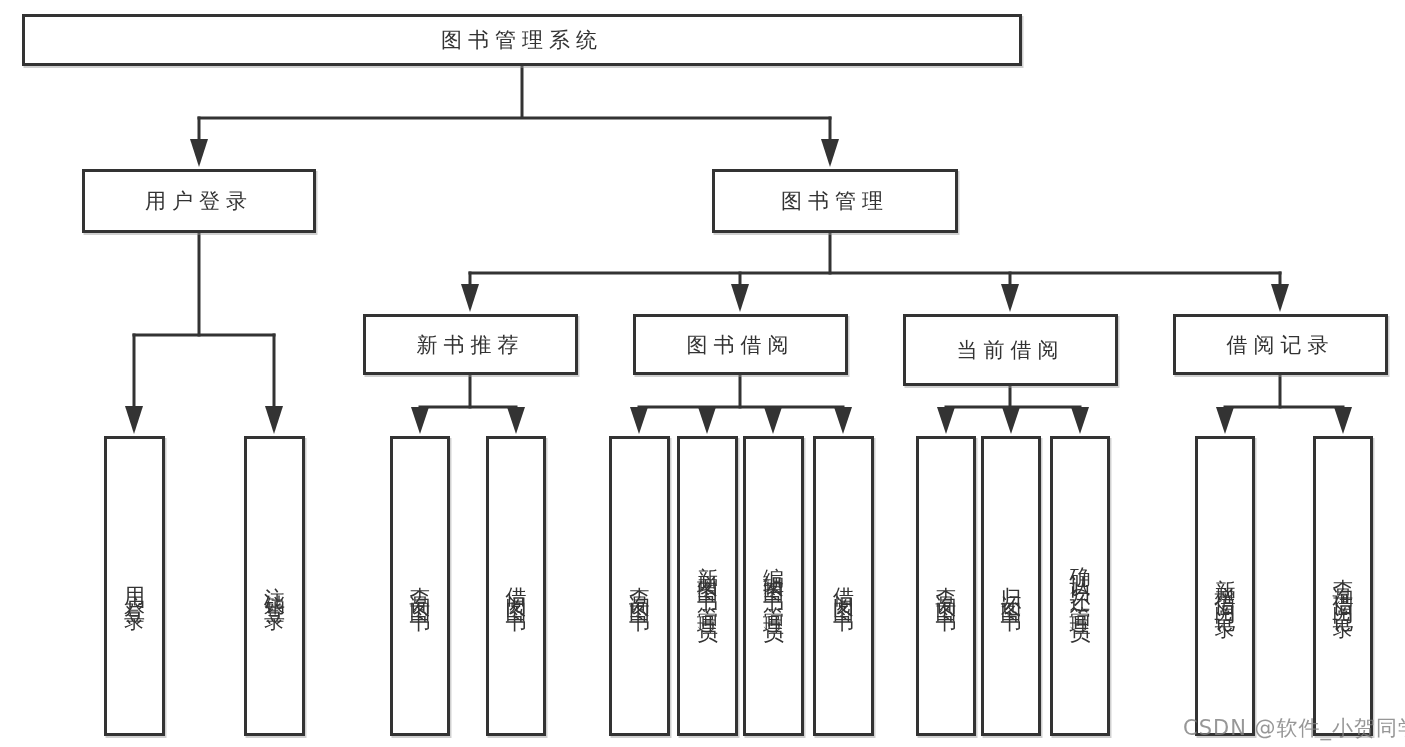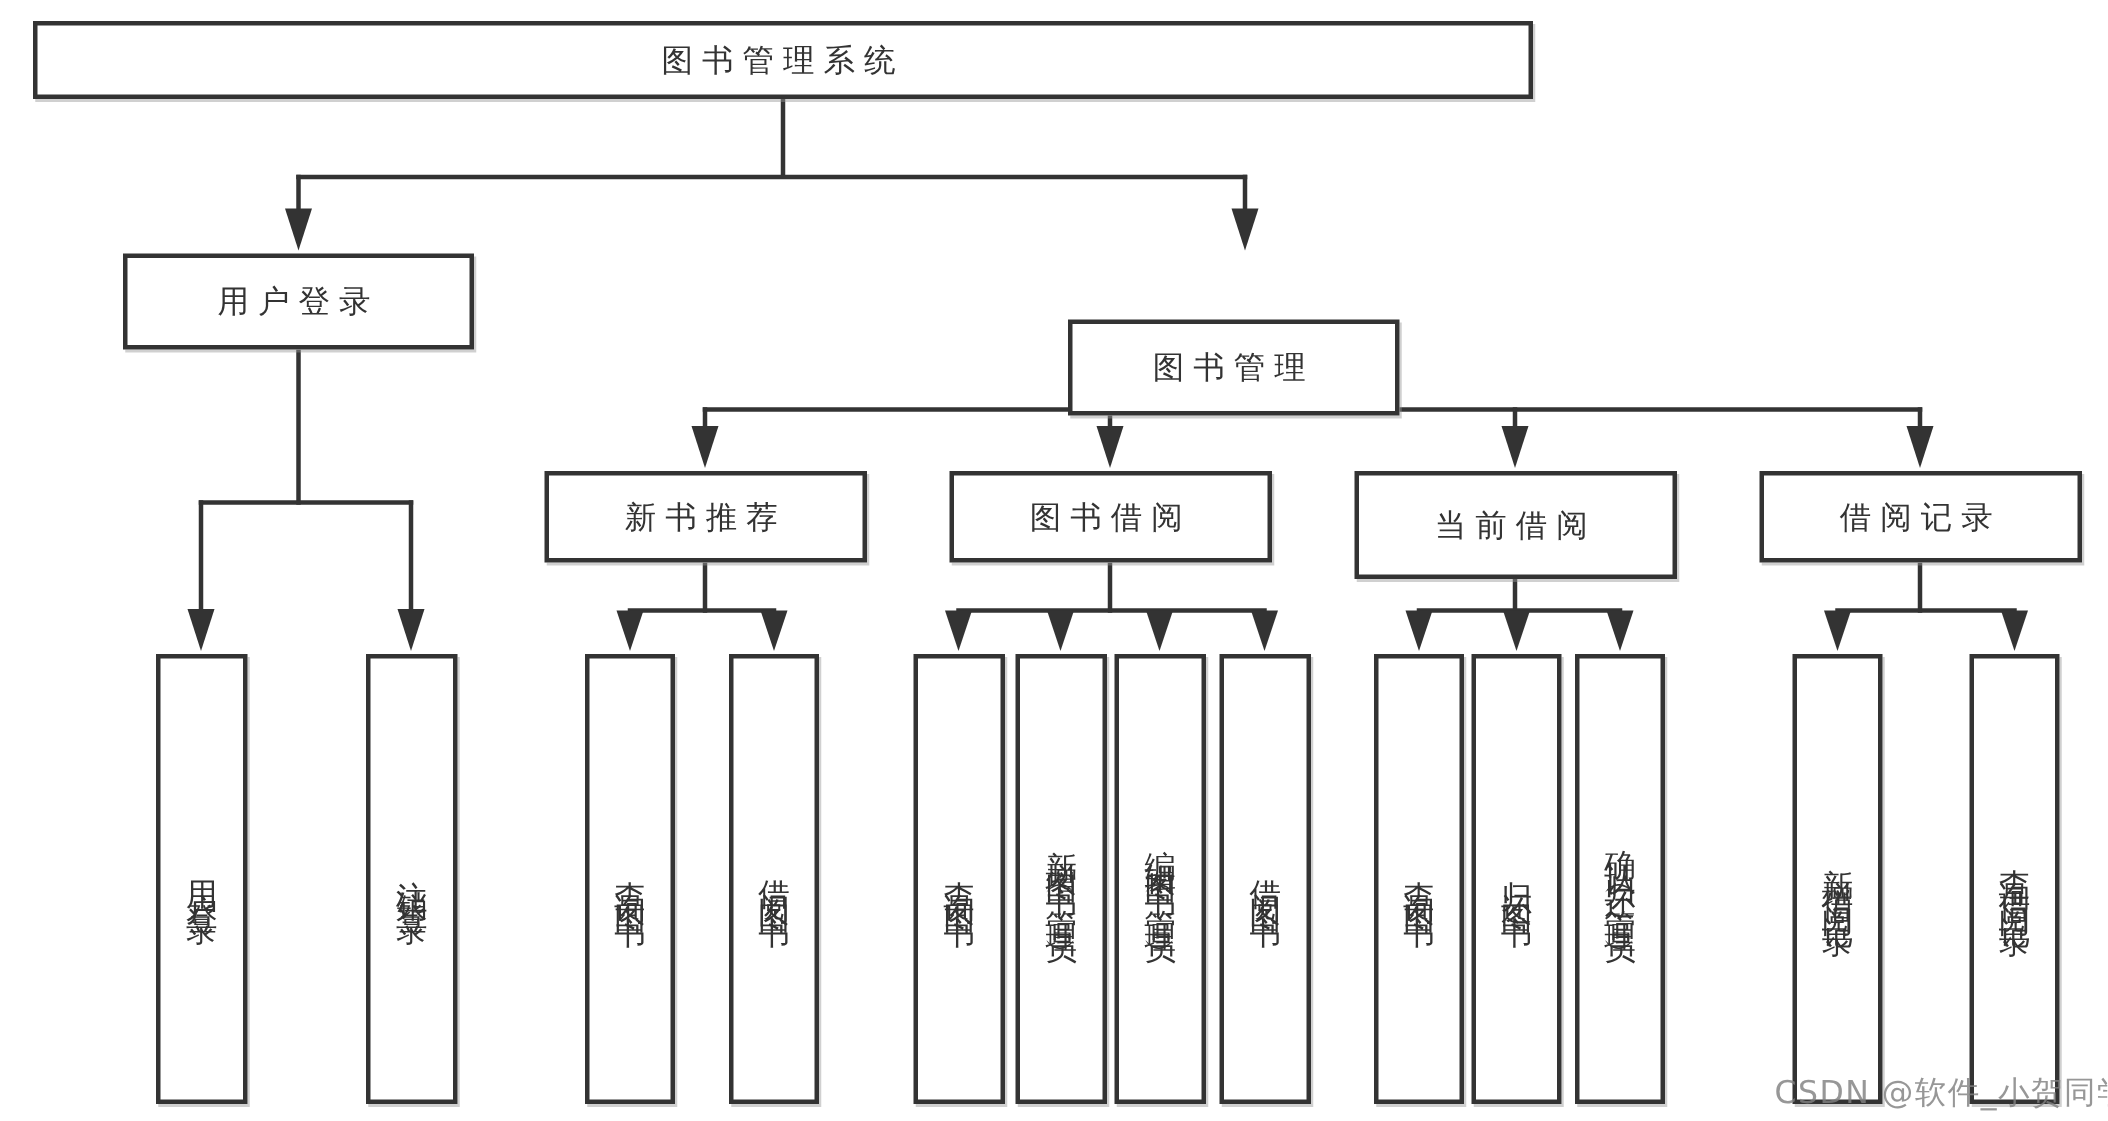--- a/index.html
+++ b/index.html
@@ -88,21 +88,21 @@
       <polygon points="1011,434 1002,407 1020,407"></polygon>
       <polygon points="1080,434 1071,407 1089,407"></polygon>
       <polygon points="1225,434 1216,407 1234,407"></polygon>
       <polygon points="1343,434 1334,407 1352,407"></polygon>
     </g>
   </svg>
 
   <div class="box hbox" style="left:22px;top:14px;width:1000px;height:52px;">图书管理系统</div>
 
   <div class="box hbox" style="left:82px;top:169px;width:234px;height:64px;">用户登录</div>
-  <div class="box hbox" style="left:712px;top:169px;width:221px;height:64px;margin-top:44px;">图书管理</div>
+  <div class="box hbox" style="left:712px;top:169px;width:246px;height:64px;">图书管理</div>
 
   <div class="box hbox" style="left:363px;top:314px;width:215px;height:61px;">新书推荐</div>
   <div class="box hbox" style="left:633px;top:314px;width:215px;height:61px;">图书借阅</div>
   <div class="box hbox" style="left:903px;top:314px;width:215px;height:72px;">当前借阅</div>
   <div class="box hbox" style="left:1173px;top:314px;width:215px;height:61px;">借阅记录</div>
 
   <div class="box vbox" style="left:104px;top:436px;width:61px;height:300px;">用户登录</div>
   <div class="box vbox" style="left:244px;top:436px;width:61px;height:300px;">注销登录</div>
 
   <div class="box vbox" style="left:390px;top:436px;width:60px;height:300px;">查询图书</div>

